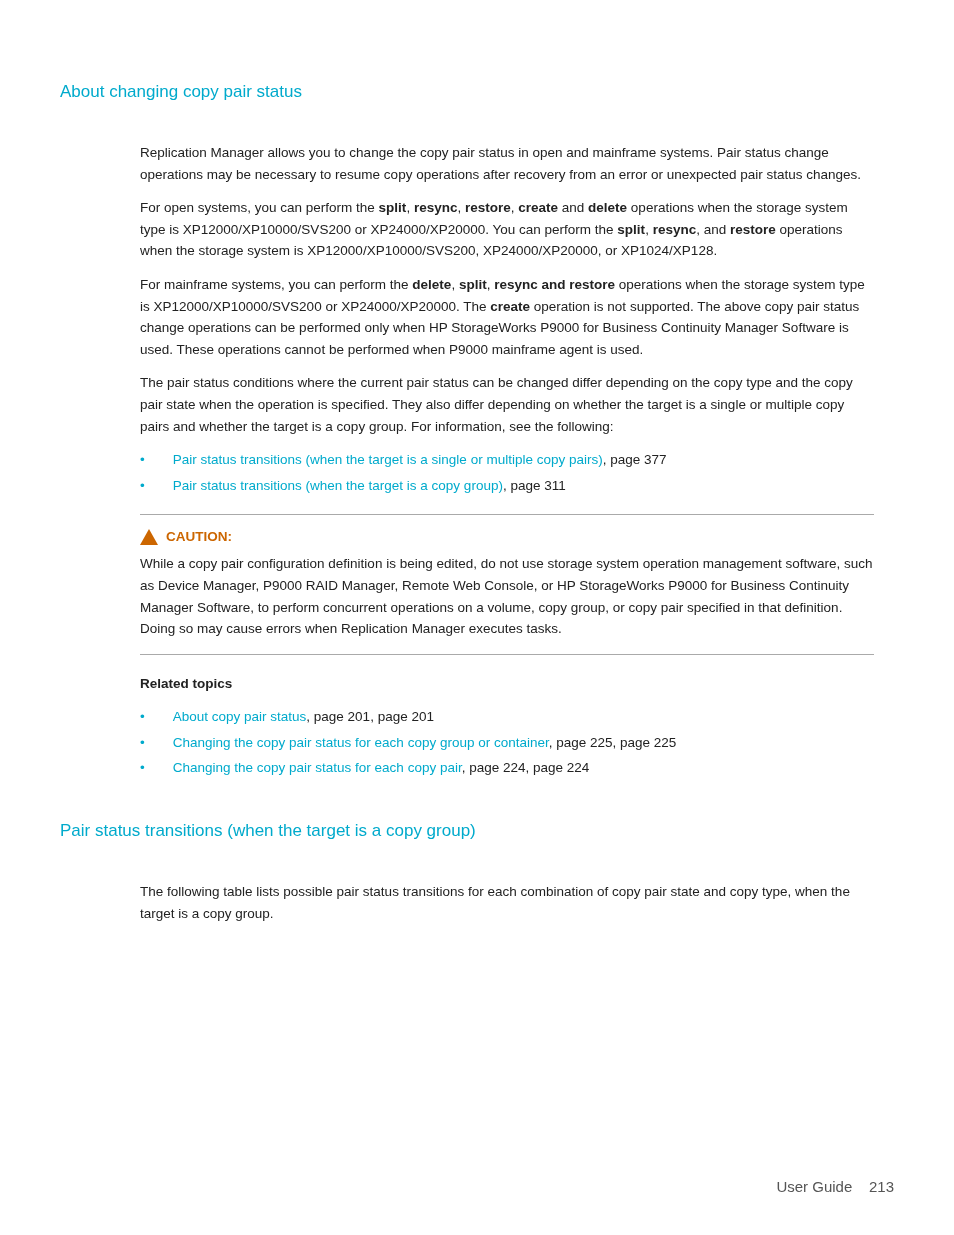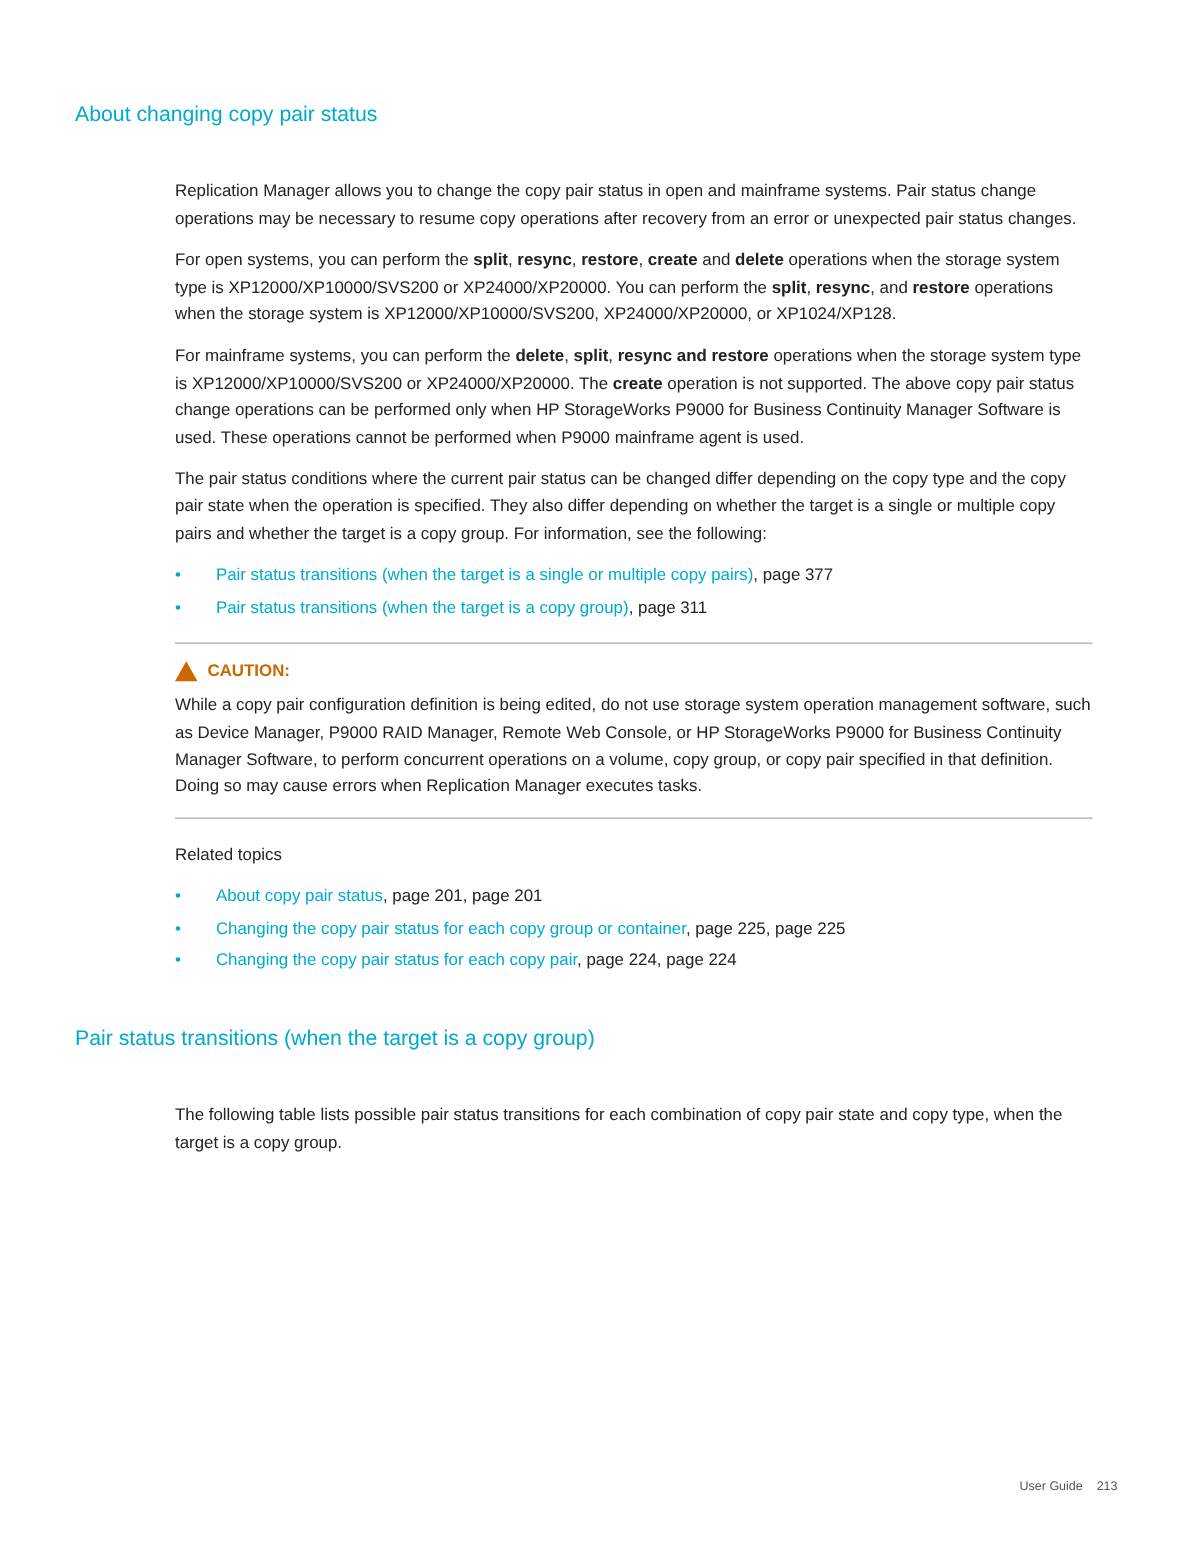--- a/index.html
+++ b/index.html
@@ -73,29 +73,29 @@
       border-right: 9px solid transparent;
       border-bottom: 16px solid #cc6600;
       margin-right: 8px;
       flex-shrink: 0;
     }
     .caution-body {
       line-height: 1.6;
       margin-left: 0;
     }
     .related-topics {
-      font-weight: normal;
+      font-weight: bold;
       margin-bottom: 6px;
     }
     .footer {
       position: absolute;
       bottom: 40px;
       right: 60px;
       color: #555555;
-      font-size: 10px;
+      font-size: 15px;
     }
   </style>
 </head>
 <body>
 
 <h2 class="section-heading">About changing copy pair status</h2>
 
 <div class="content-block">
 
   <p>

